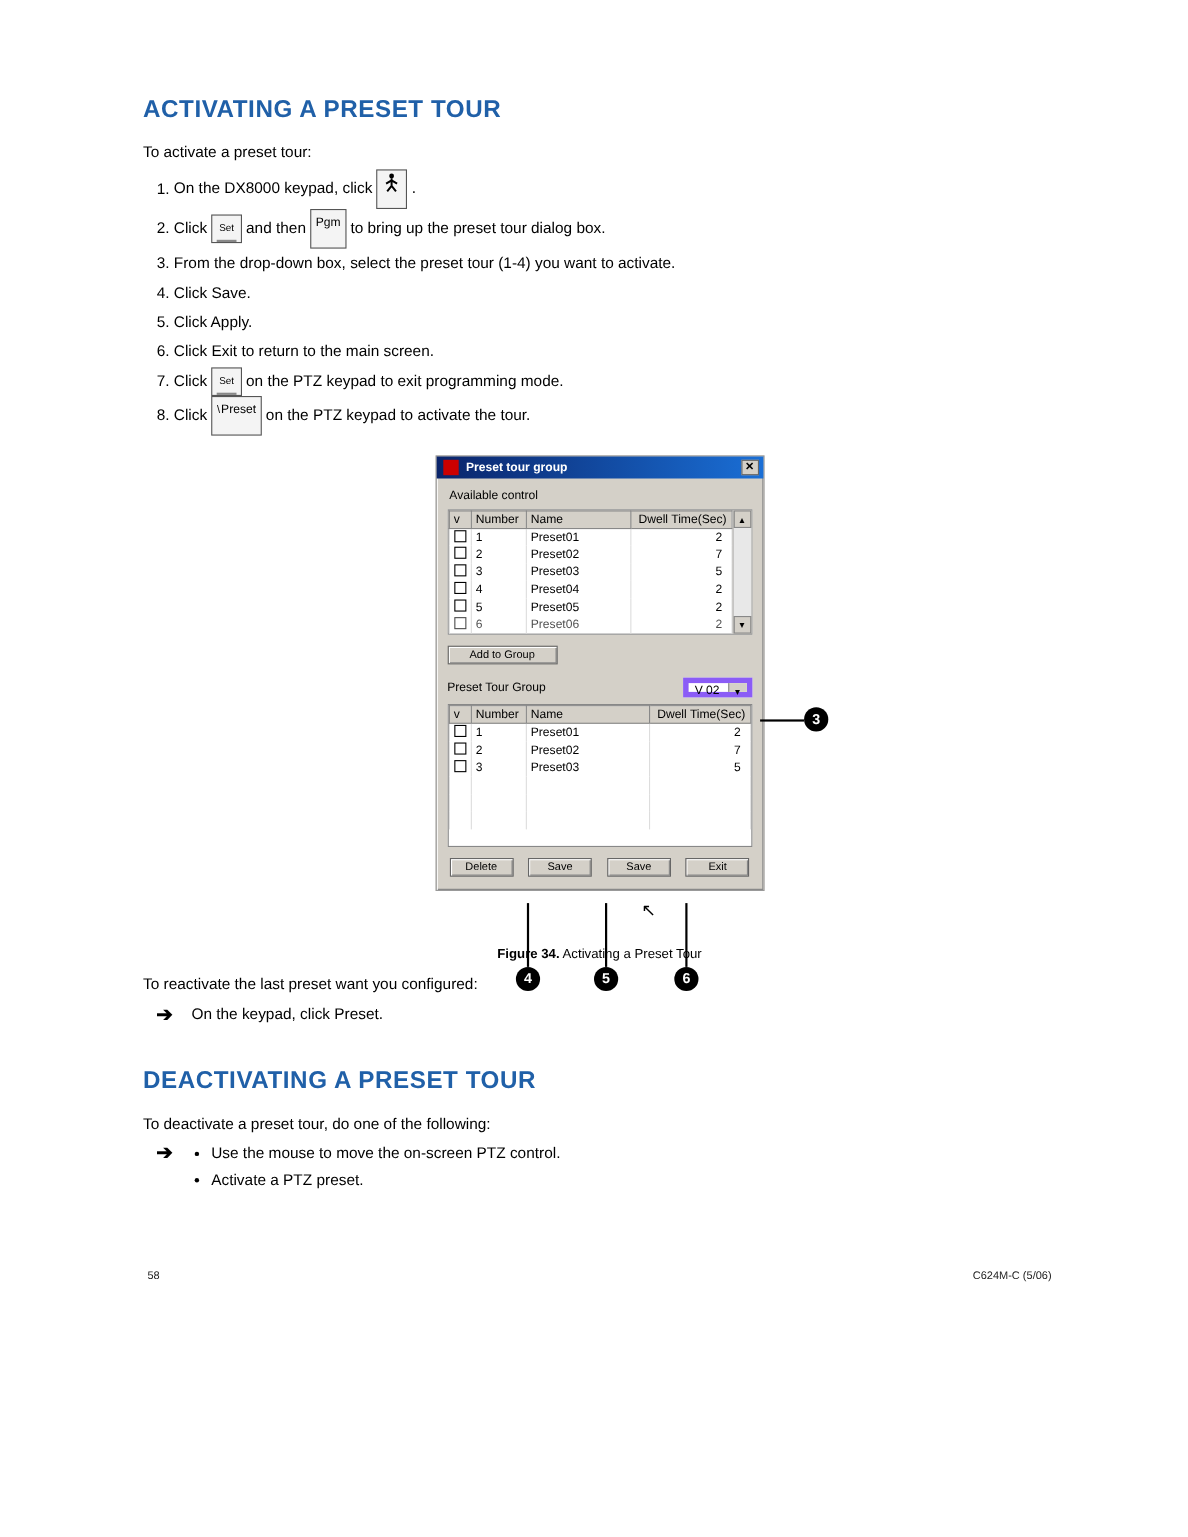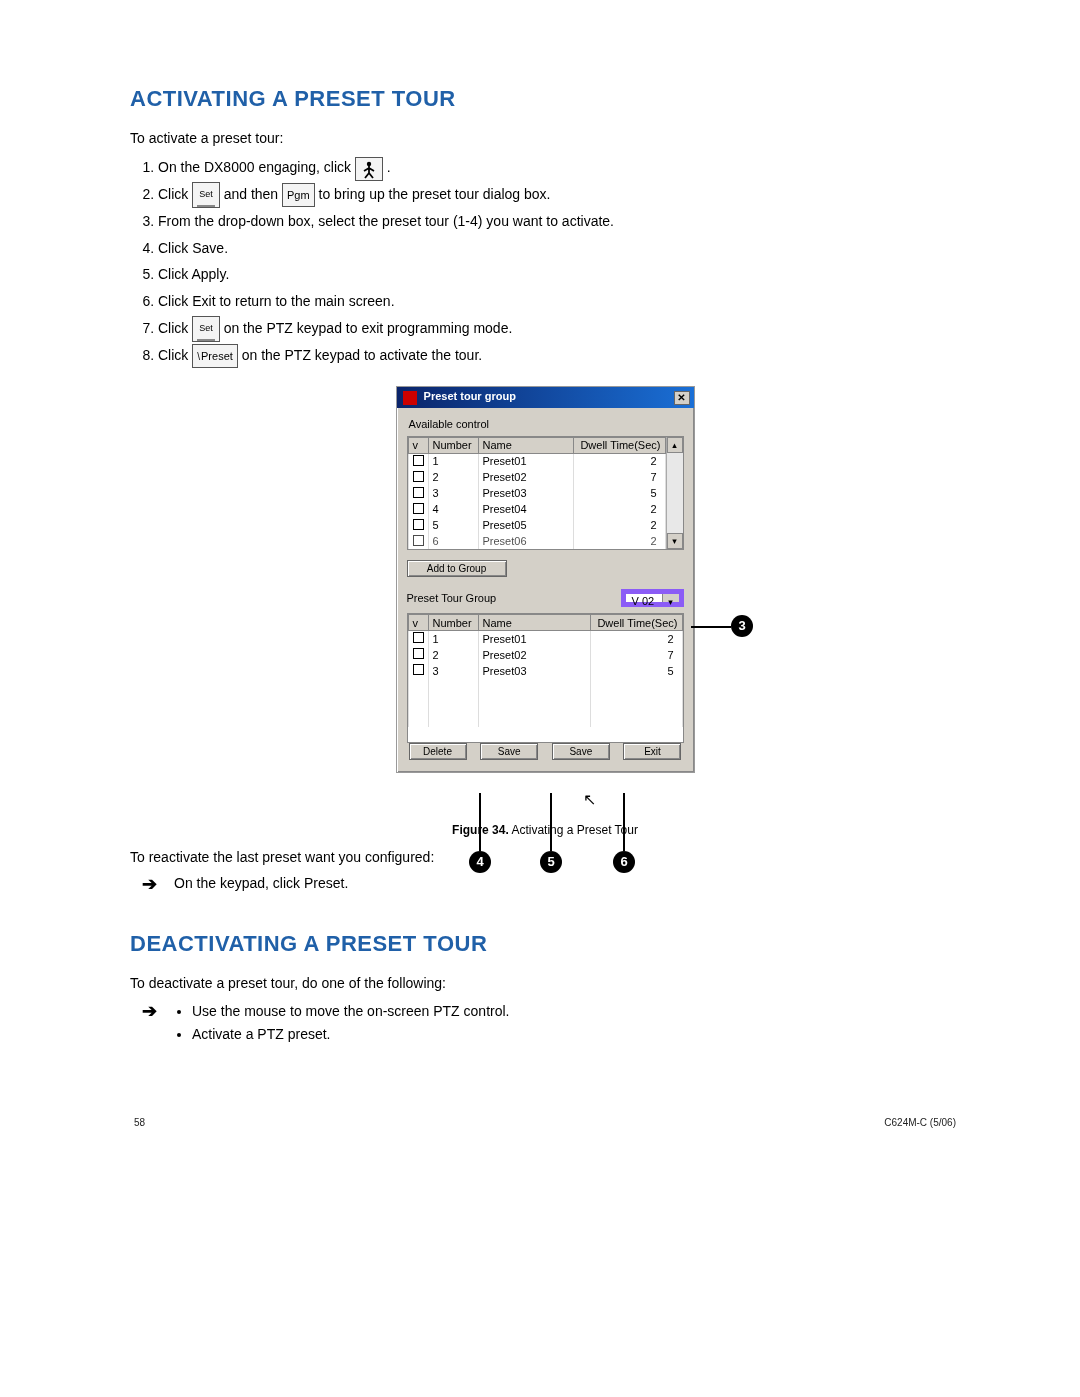--- a/index.html
+++ b/index.html
@@ -19,21 +19,21 @@
     color: #2060a8;
     letter-spacing: 0.5px;
     margin: 6px 0 16px 0;
   }
   .body-text { font-size: 14px; line-height: 1.45; margin: 6px 0; }
   ol.steps { padding-left: 28px; margin: 6px 0 18px 0; }
   ol.steps li { font-size: 14px; line-height: 1.9; margin: 0; }
   .icon-box {
     display: inline-block; vertical-align: middle;
     border: 1px solid #555; background:#f4f4f4;
-    height: 24px; padding:0 4px; line-height:22px;
+    height: 36px; padding:0 4px; line-height:22px;
     font-size: 11px;
   }
   .icon-box.big { width: 28px; text-align:center; }
   .icon-box.set { height: 26px; }
   .icon-box.set .set-inner { display:block; font-size:9px; border-bottom:2px solid #888; padding:0 2px; }
   .icon-box.preset::before { content:"\\"; margin-right:1px; font-size:10px; }
   .bullet-row { display:flex; align-items:flex-start; gap:14px; margin:4px 0 4px 12px; }
   .arrow-icon { width:18px; flex-shrink:0; font-size:18px; font-weight:bold; }
   ul.dots { list-style: disc; padding-left: 46px; margin:0; }
   ul.dots li { font-size:14px; line-height:1.7; }
@@ -85,21 +85,21 @@
   .addgroup-row { margin:8px 0 12px 0; }
   .win-btn {
     display:inline-block; font-size:10px; background:#d4d0c8;
     border:1px solid #666; box-shadow:1px 1px 0 #fff inset,-1px -1px 0 #888 inset;
     padding:2px 0; width:84px; text-align:center;
   }
   .ptg-row { display:flex; align-items:center; justify-content:space-between; margin:2px 0 6px 0; }
   .combo { display:inline-flex; border:5px solid #8b5cf6; height:18px; font-size:11px; background:#fff; }
   .combo .val { padding:1px 6px; min-width:36px; }
   .combo .dd { width:17px; background:#d4d0c8; border-left:1px solid #888; text-align:center; line-height:16px; font-size:9px; }
-  .btn-row { display:flex; justify-content:space-between; padding:0 2px 2px 2px; }
+  .btn-row { display:flex; justify-content:space-between; margin-top:10px; padding:0 2px 2px 2px; }
   .btn-row .win-btn { width:58px; }
   .empty-row td { border:0; }
   .callout {
     position:absolute; width:22px; height:22px; border-radius:50%;
     background:#000; color:#fff; font-weight:bold; font-size:13px;
     text-align:center; line-height:22px;
   }
   .co-line { position:absolute; background:#000; }
   .fig-caption { text-align:center; font-size:12px; margin:50px 0 10px 0; }
   .cursor { position:absolute; font-size:16px; pointer-events:none; }
@@ -109,21 +109,21 @@
 
 <div class="page">
 
   <div class="h1">ACTIVATING A PRESET TOUR</div>
 
 
   <p class="body-text">To activate a preset tour:</p>
 
   <ol class="steps">
     <li>
-      <span>On the DX8000 engaging, click </span>
+      <span>On the DX8000 keypad, click </span>
       <span class="icon-box big">
         <svg width="14" height="18" viewBox="0 0 14 18" style="vertical-align:middle">
           <circle cx="7" cy="3" r="2.2" fill="#000"></circle>
           <path d="M7 5 L7 12 M7 7 L2 10 M7 7 L12 10 M7 12 L3 17 M7 12 L11 17" stroke="#000" stroke-width="1.8" fill="none"></path>
         </svg>
       </span>
       <span> .</span>
     </li>
     <li>
       <span>Click </span>

